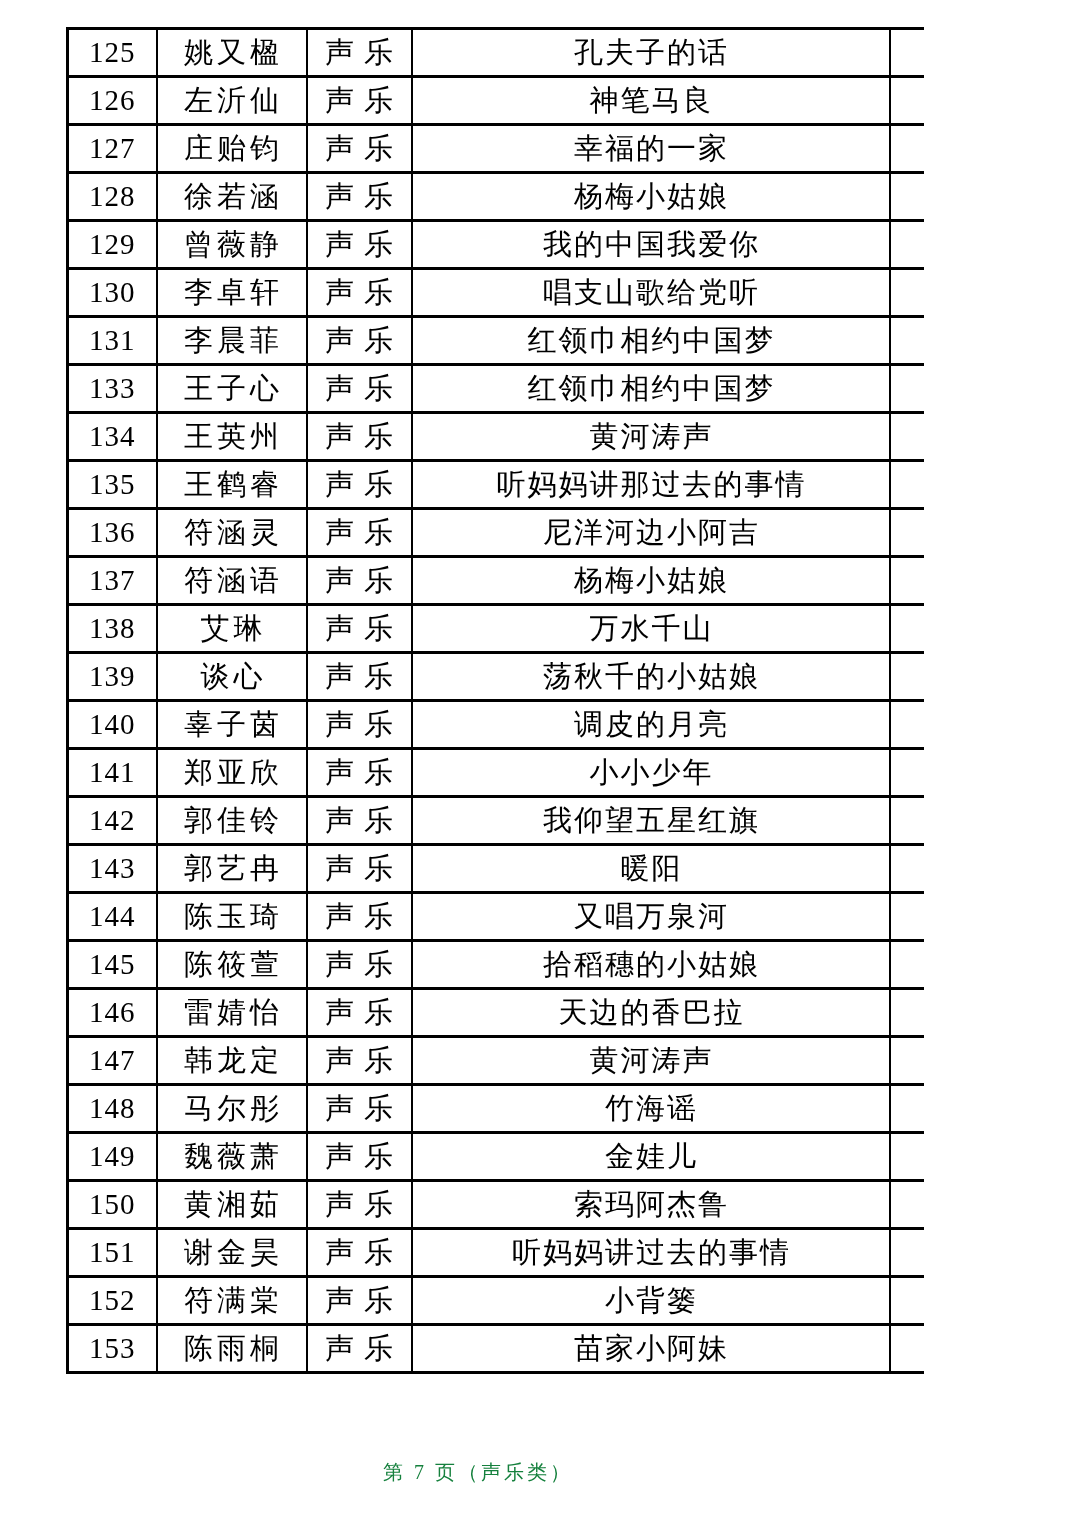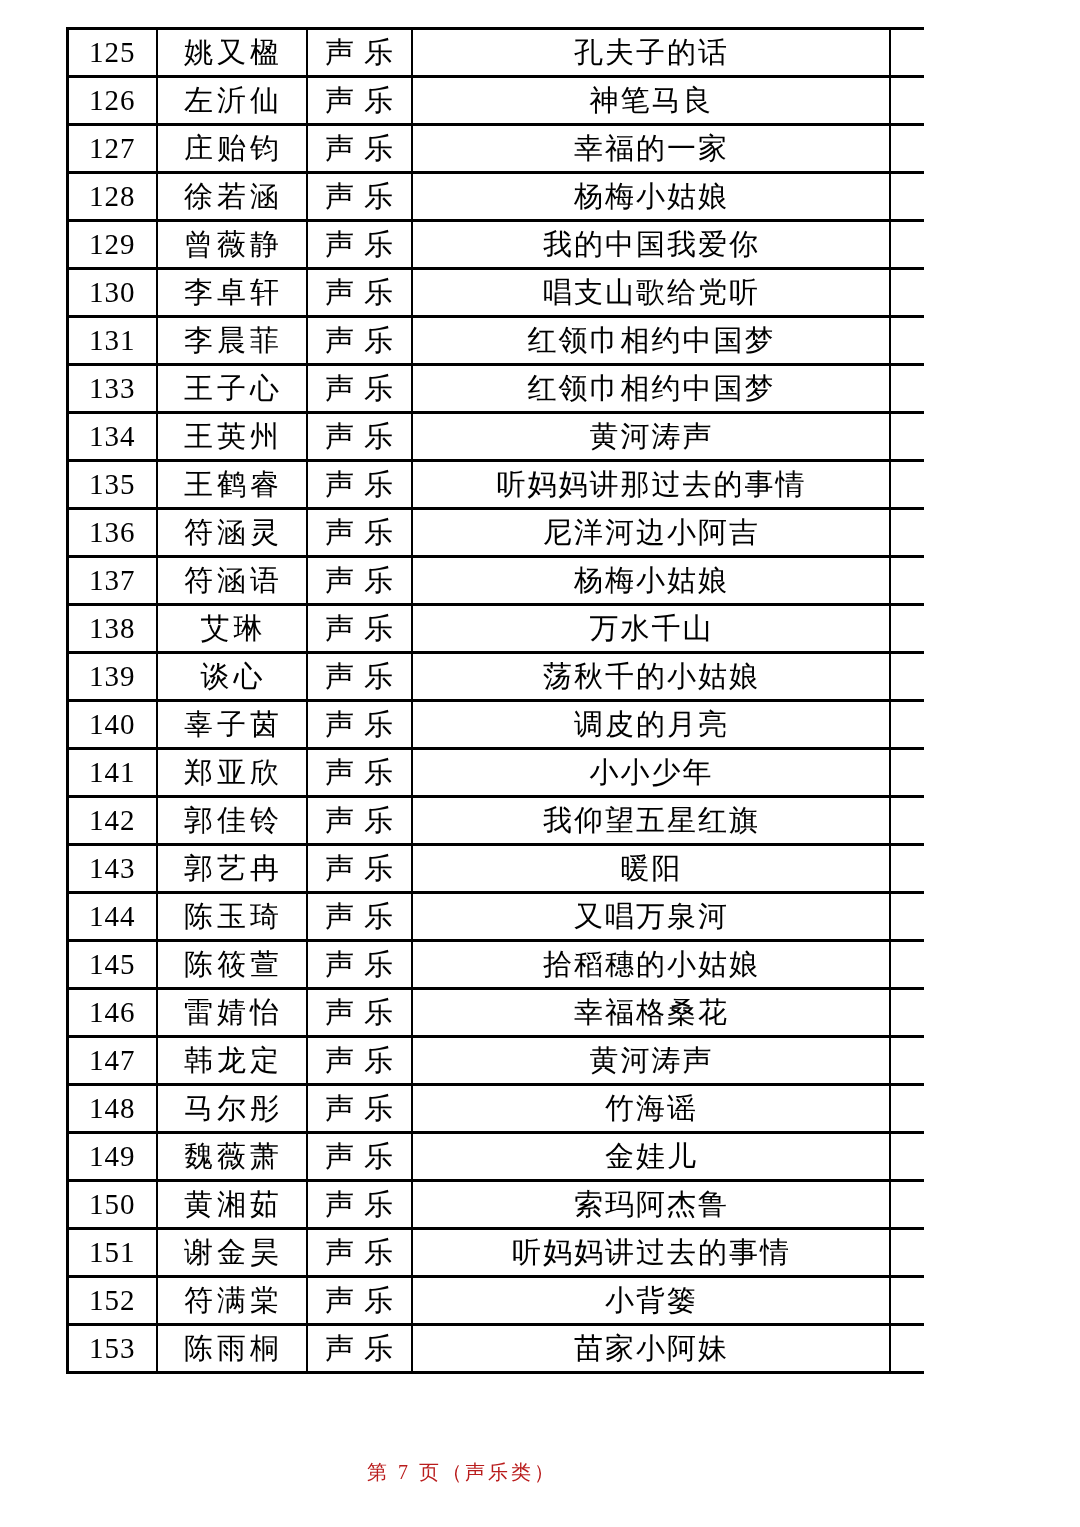--- a/index.html
+++ b/index.html
@@ -56,21 +56,22 @@
     text-indent: 2px;
   }
   .footer {
     position: absolute;
     left: 0;
     top: 1459px;
     width: 100%;
     text-align: center;
     font-size: 20px;
     letter-spacing: 3px;
-    color: #b91c1c;
+    color: #15803d;
+    padding-left: 16px;
   }
 </style>
 </head>
 <body>
 
 <div class="page">
   <table class="roster">
     <colgroup>
       <col style="width:89px">
       <col style="width:150px">
@@ -216,21 +217,21 @@
     <td class="c-no">145</td>
     <td class="c-name">陈筱萱</td>
     <td class="c-cat">声乐</td>
     <td class="c-song">拾稻穗的小姑娘</td>
     <td class="c-score"></td>
   </tr>
         <tr>
     <td class="c-no">146</td>
     <td class="c-name">雷婧怡</td>
     <td class="c-cat">声乐</td>
-    <td class="c-song">幸福格桑花</td>
+    <td class="c-song">天边的香巴拉</td>
     <td class="c-score"></td>
   </tr>
         <tr>
     <td class="c-no">147</td>
     <td class="c-name">韩龙定</td>
     <td class="c-cat">声乐</td>
     <td class="c-song">黄河涛声</td>
     <td class="c-score"></td>
   </tr>
         <tr>

